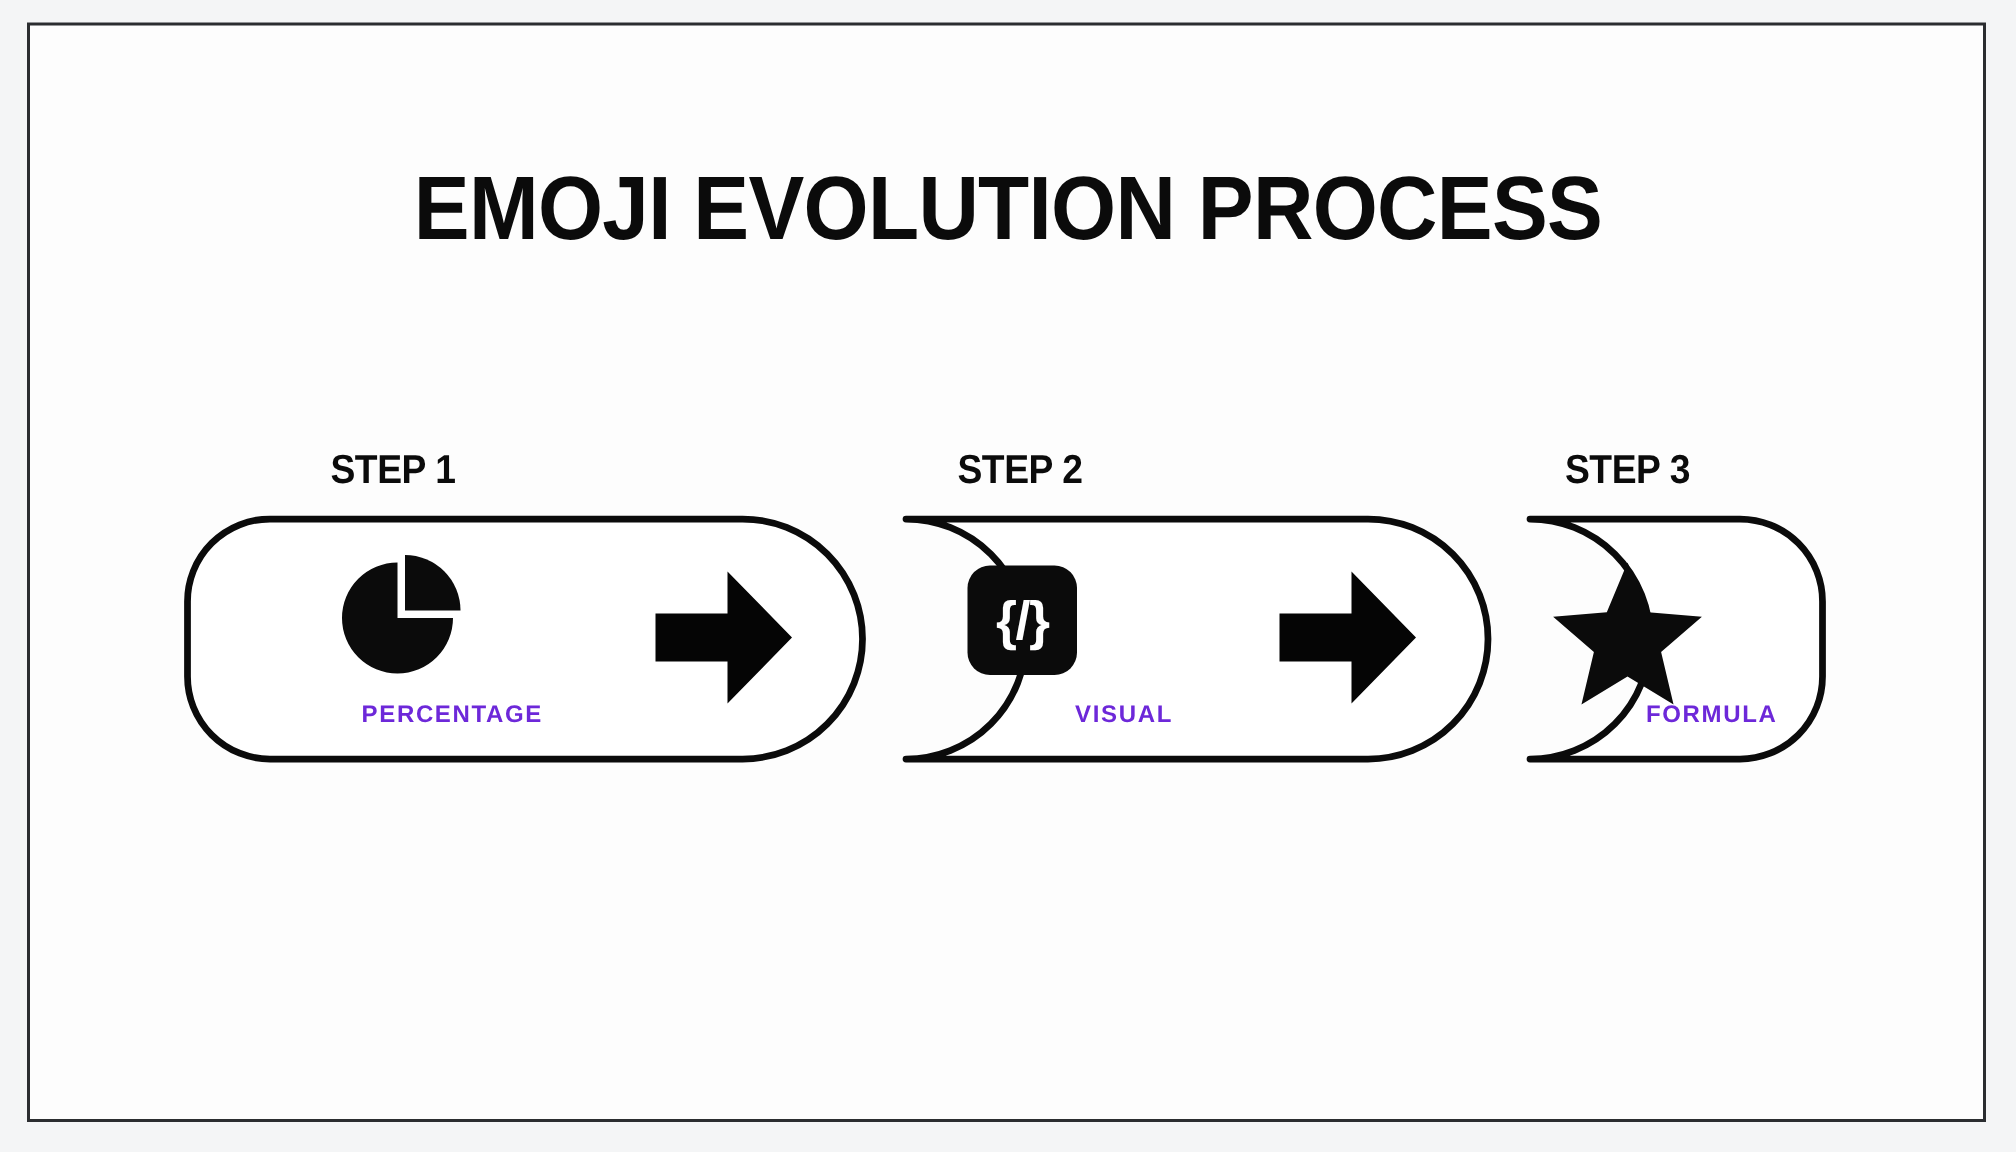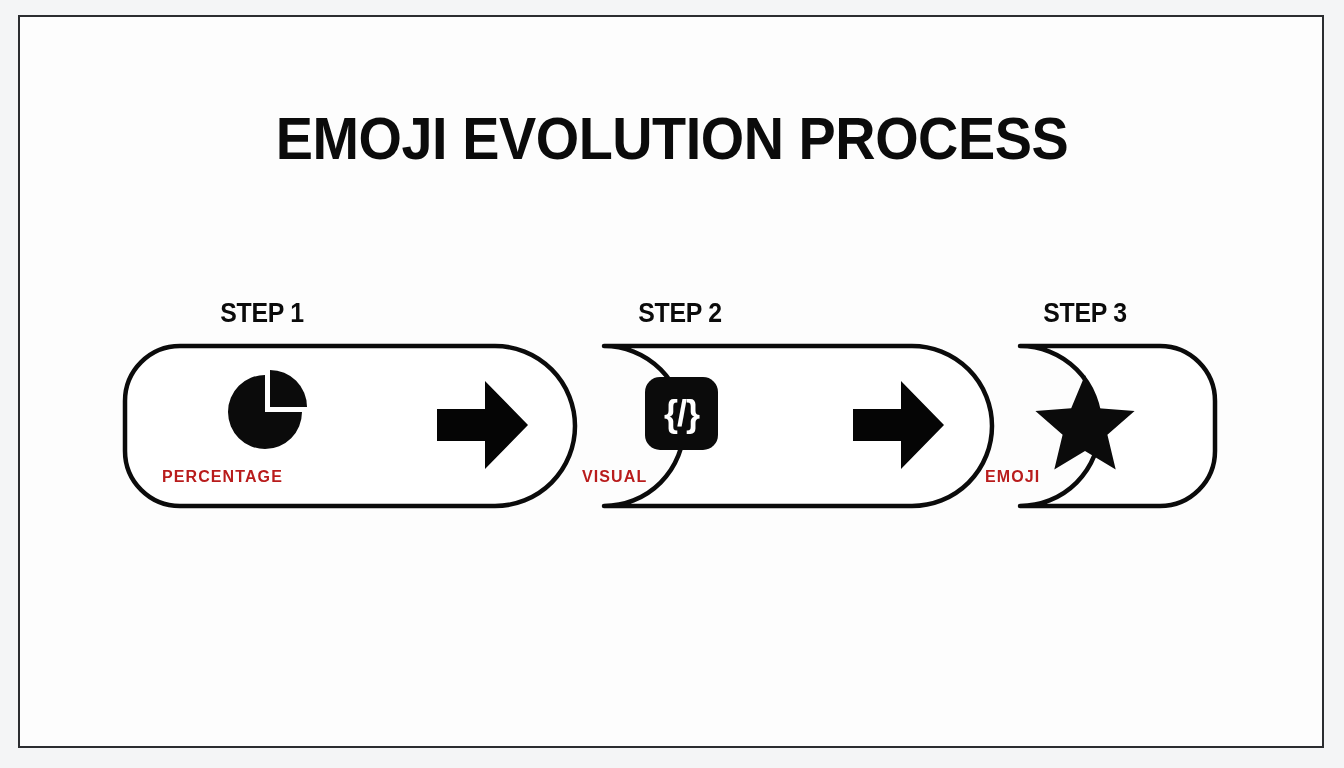--- a/index.html
+++ b/index.html
@@ -59,23 +59,23 @@
     color: #0b0b0b;
     letter-spacing: -0.3px;
     text-align: center;
     transform: scaleX(0.92);
     white-space: nowrap;
   }
   .cap-label {
     position: absolute;
     font-size: 16px;
     font-weight: bold;
-    color: #b91c1c;
+    color: #6d28d9;
     letter-spacing: 1.1px;
-    text-align: left;
+    text-align: right;
     white-space: nowrap;
   }
   .code-glyph {
     position: absolute;
     font-family: "Liberation Sans", sans-serif;
     font-size: 36px;
     font-weight: bold;
     color: #ffffff;
     text-align: center;
     white-space: nowrap;
@@ -157,17 +157,17 @@
              L 1035.4 411.1
              L 1071.2 408.2 Z"></path>
   </svg>
 
   <div class="step-label" style="left:162px; top:298px; width:200px;">STEP 1</div>
   <div class="step-label" style="left:580px; top:298px; width:200px;">STEP 2</div>
   <div class="step-label" style="left:985px; top:298px; width:200px;">STEP 3</div>
 
   <div class="cap-label" style="left:162px; top:468px; width:200px;">PERCENTAGE</div>
   <div class="cap-label" style="left:582px; top:468px; width:200px;">VISUAL</div>
-  <div class="cap-label" style="left:985px; top:468px; width:200px;">EMOJI</div>
+  <div class="cap-label" style="left:985px; top:468px; width:200px;">FORMULA</div>
 
   <div class="code-glyph" style="left:645px; top:393px; width:73px;">{/}</div>
 
 </div>
 
 </body></html>

